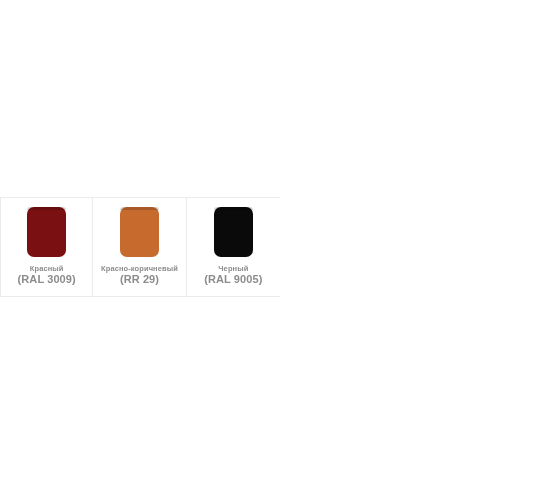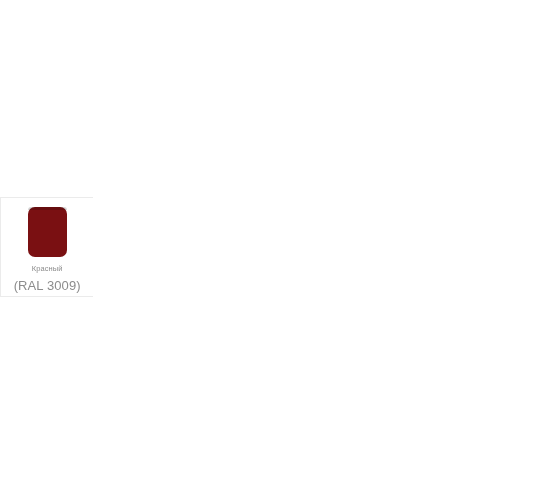--- a/index.html
+++ b/index.html
@@ -18,20 +18,21 @@
   #swatch-board {
     position: absolute;
     left: 0;
     top: 197px;
     width: 560px;
     height: 100px;
     display: flex;
     flex-direction: row;
     align-items: stretch;
     box-sizing: border-box;
+    font-weight: bold;
   }
 
   .color-card {
     width: 93.33px;
     flex: 0 0 93.33px;
     box-sizing: border-box;
     border-top: 1px solid #ebebeb;
     border-bottom: 1px solid #ebebeb;
     border-right: 1px solid #ebebeb;
     background: #ffffff;
@@ -71,38 +72,47 @@
     margin-top: 7px;
     font-size: 7.5px;
     line-height: 10px;
     color: #8c8c8c;
     text-align: center;
     white-space: nowrap;
     letter-spacing: 0.1px;
   }
 
   .color-code {
-    margin-top: 7px;
-    font-size: 13px;
+    font-size: 11px;
     line-height: 10px;
     color: #8c8c8c;
     text-align: right;
     white-space: nowrap;
     letter-spacing: 0.1px;
   }
 </style>
 </head>
 <body>
 
 <div id="swatch-board">
 
   <div class="color-card">
     <div class="swatch" style="background: rgb(122, 16, 18);"></div>
     <div class="color-name">Красный</div>
     <div class="color-code">(RAL 3009)</div>
   </div>
 
+  <div class="color-card">
+    <div class="swatch" style="background: rgb(198, 106, 46);"></div>
+    <div class="color-name">Красно-коричневый</div>
+    <div class="color-code">(RR 29)</div>
+  </div>
 
 
 
 
+  <div class="color-card">
+    <div class="swatch" style="background: rgb(10, 10, 10);"></div>
+    <div class="color-name">Черный</div>
+    <div class="color-code">(RAL 9005)</div>
+  </div>
 
 </div>
 
 </body></html>

